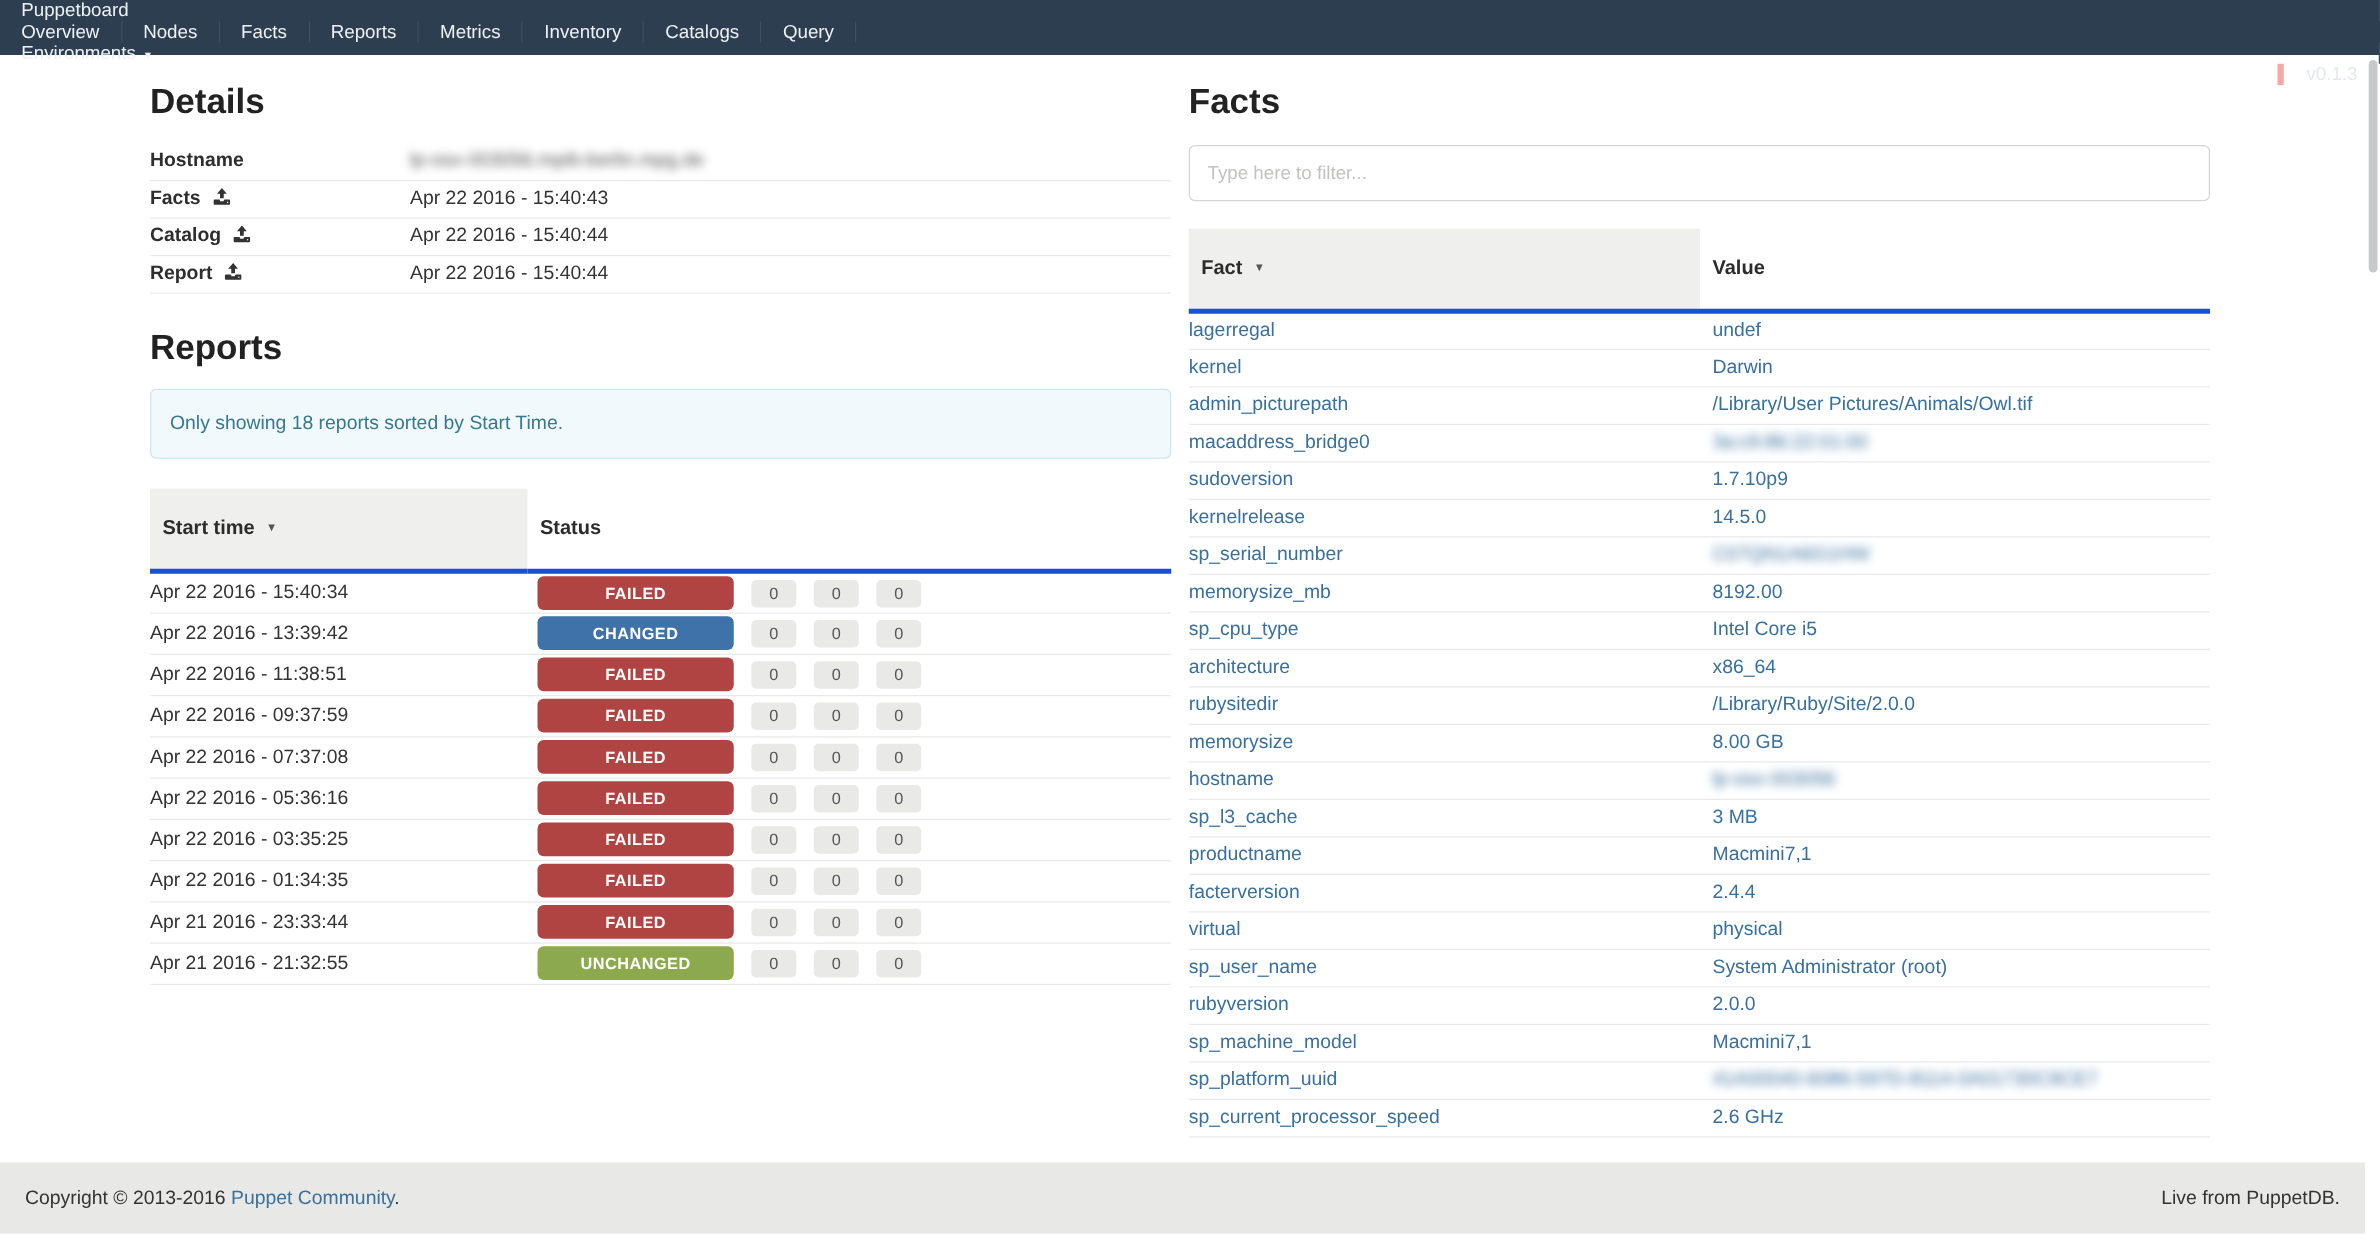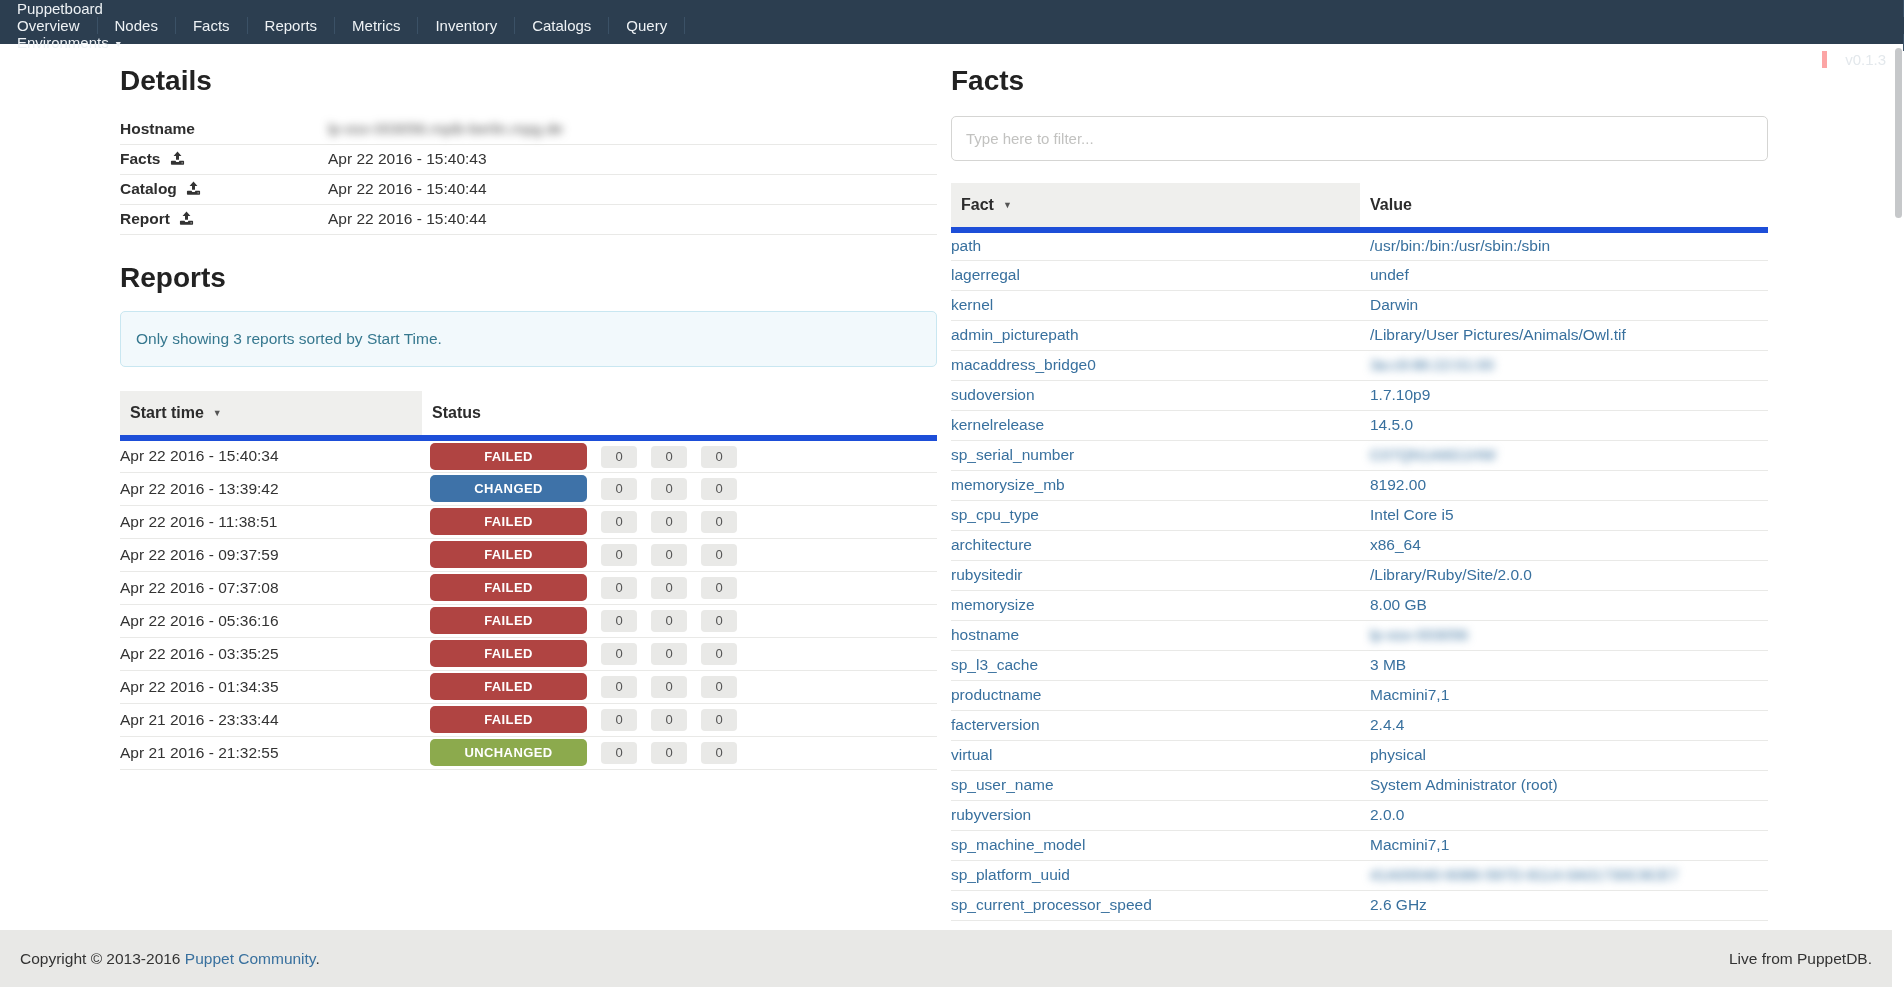--- a/index.html
+++ b/index.html
@@ -49,21 +49,21 @@
   
   .alert-info {
     background:#f2f9fc; border:1px solid #c9e7f1; color:#36788f;
     border-radius:5px; padding:18px 15px; font-size:15.5px; margin:0 0 24px 0;
   }
 
   
   table.data { width:100%; border-collapse:collapse; }
   table.data th {
     text-align:left; font-weight:700; font-size:16px; color:#2c2c2c;
-    padding:13px 10px; border-bottom:6px solid #1d4ed8; vertical-align:middle;
+    padding:23px 10px; border-bottom:4px solid #1d4ed8; vertical-align:middle;
   }
   table.data th.sorted { background:#efefed; }
   table.data td { border-bottom:1px solid #e9e9e7; vertical-align:middle; }
   .sort-caret { font-size:9px; color:#555; margin-left:9px; vertical-align:2px; }
 
   .reports-table col.c1 { width:302px; }
   .reports-table td { height:33px; padding:2px 8px 2px 0; font-size:15.5px; color:#333; }
   .reports-table td.status-cell { padding-left:8px; }
 
   .status-badge {
@@ -198,21 +198,21 @@
     </td>
     <td>
       <span class="dval">Apr 22 2016 - 15:40:44</span>
     </td>
   </tr>
         </tbody>
     </table>
 
     <h2 class="reports-title">Reports</h2>
 
-    <div class="alert-info">Only showing 3 reports sorted by Start Time.</div>
+    <div class="alert-info">Only showing 18 reports sorted by Start Time.</div>
 
     <table class="data reports-table">
       <colgroup>
           <col class="c1">
           <col>
         </colgroup>
       <thead>
         <tr>
           <th class="sorted">
             <span>Start time</span><span class="sort-caret">▼</span>
@@ -299,28 +299,20 @@
         <tr>
           <th class="sorted">
             <span>Fact</span><span class="sort-caret">▼</span>
           </th>
           <th>Value</th>
         </tr>
       </thead>
       <tbody>
           <tr>
     <td class="fname">
-      <a>path</a>
-    </td>
-    <td class="fvalue">
-      <a>/usr/bin:/bin:/usr/sbin:/sbin</a>
-    </td>
-  </tr>
-          <tr>
-    <td class="fname">
       <a>lagerregal</a>
     </td>
     <td class="fvalue">
       <a>undef</a>
     </td>
   </tr>
           <tr>
     <td class="fname">
       <a>kernel</a>
     </td>

